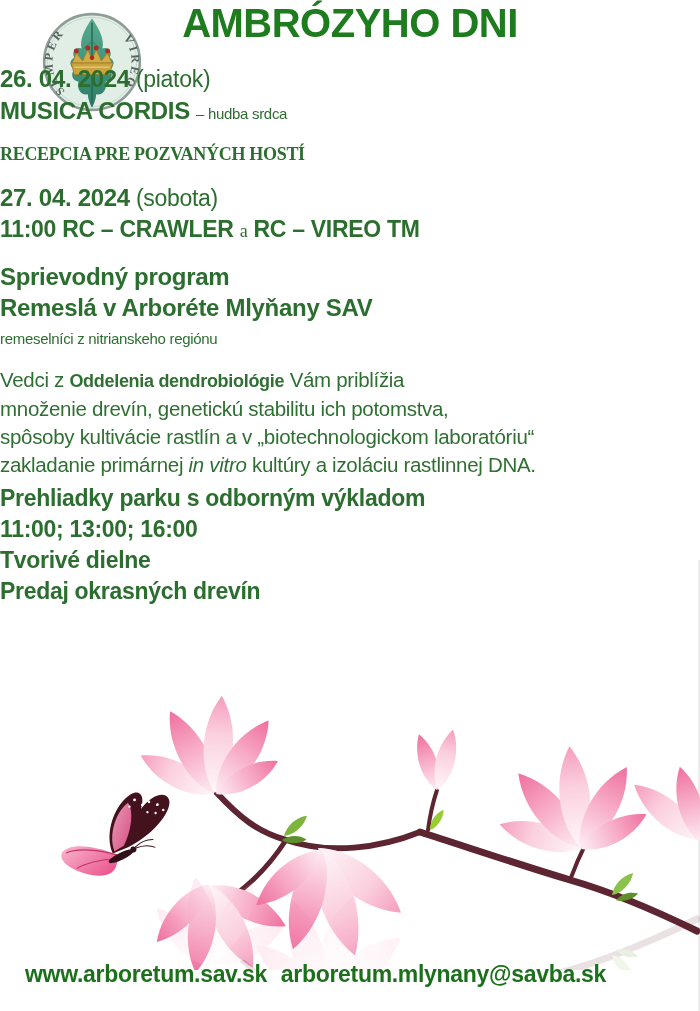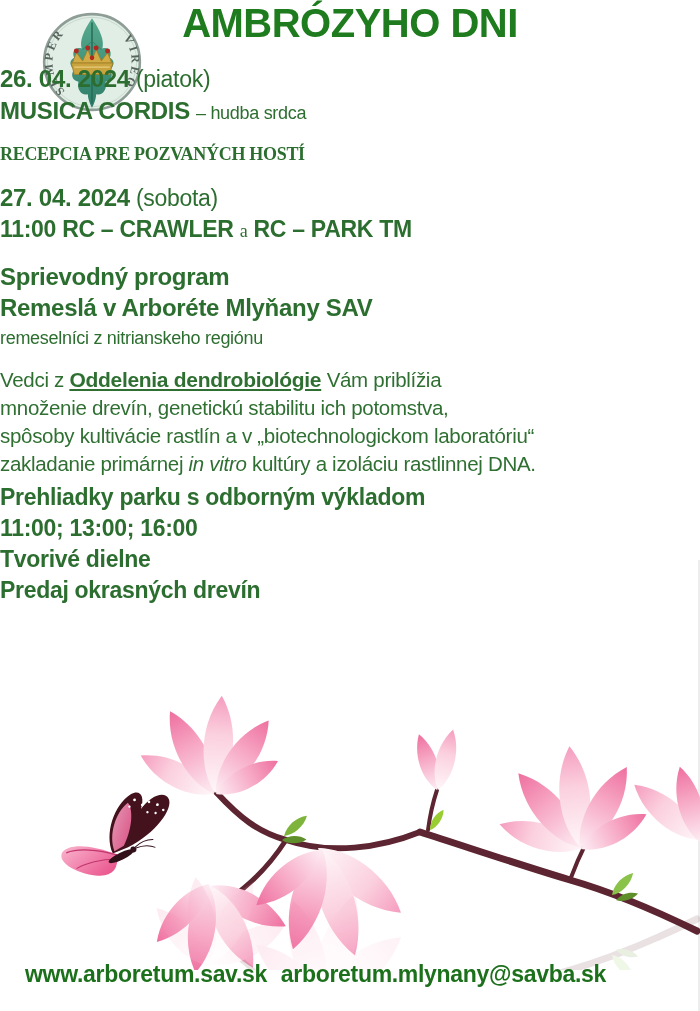--- a/index.html
+++ b/index.html
@@ -10,28 +10,28 @@
   
   .logo{position:absolute;left:40px;top:6px;width:104px;height:112px;}
   .title{margin:0;text-align:center;font-size:40px;font-weight:bold;
          letter-spacing:-0.5px;color:#1e7b1e;line-height:46px;}
 
   
   .content{position:relative;z-index:2;text-align:left;color:#2c6e2f;letter-spacing:-0.3px;}
   .line{line-height:31px;font-size:23px;}
   .b{font-weight:bold;}
   .sz24{font-size:24px;}
-  .sz22{font-size:18px;}
+  .sz22{font-size:15px;}
   .sz21{font-size:18px;font-family:Liberation Serif, serif;}
   .mt-first{margin-top:17px;}
   .mt10{margin-top:10px;}
   .mt12{margin-top:12px;}
   .mt14{margin-top:14px;}
   .para{line-height:28px;font-size:20.5px;color:#2f7032;}
-  .para .b{font-size:21px;text-decoration:underline;}
+  .para .b{font-size:18px;}
   .it{font-style:italic;}
   .park{line-height:31px;font-size:23px;font-weight:bold;}
 
   
   .flowers{position:absolute;left:0;top:690px;width:700px;height:280px;z-index:1;}
 
   
   .edge-line{position:absolute;right:0;top:560px;width:2px;height:451px;background:#ededed;}
 
   
@@ -93,21 +93,21 @@
 
     <div class="line b sz21 mt10">RECEPCIA PRE POZVANÝCH HOSTÍ</div>
 
     <div class="line mt12">
       <span class="b sz24">27. 04. 2024</span>
       <span>(sobota)</span>
     </div>
     <div class="line">
       <span class="b">11:00 RC – CRAWLER</span>
       <span class="sz21">a</span>
-      <span class="b">RC – PARK TM</span>
+      <span class="b">RC – VIREO TM</span>
     </div>
 
     <div class="line b sz24 mt14">Sprievodný program</div>
     <div class="line b sz24">Remeslá v Arboréte Mlyňany SAV</div>
     <div class="line sz22">remeselníci z nitrianskeho regiónu</div>
 
     <div class="para mt12">
       <span>Vedci z</span>
       <span class="b">Oddelenia dendrobiológie</span>
       <span>Vám priblížia</span>

